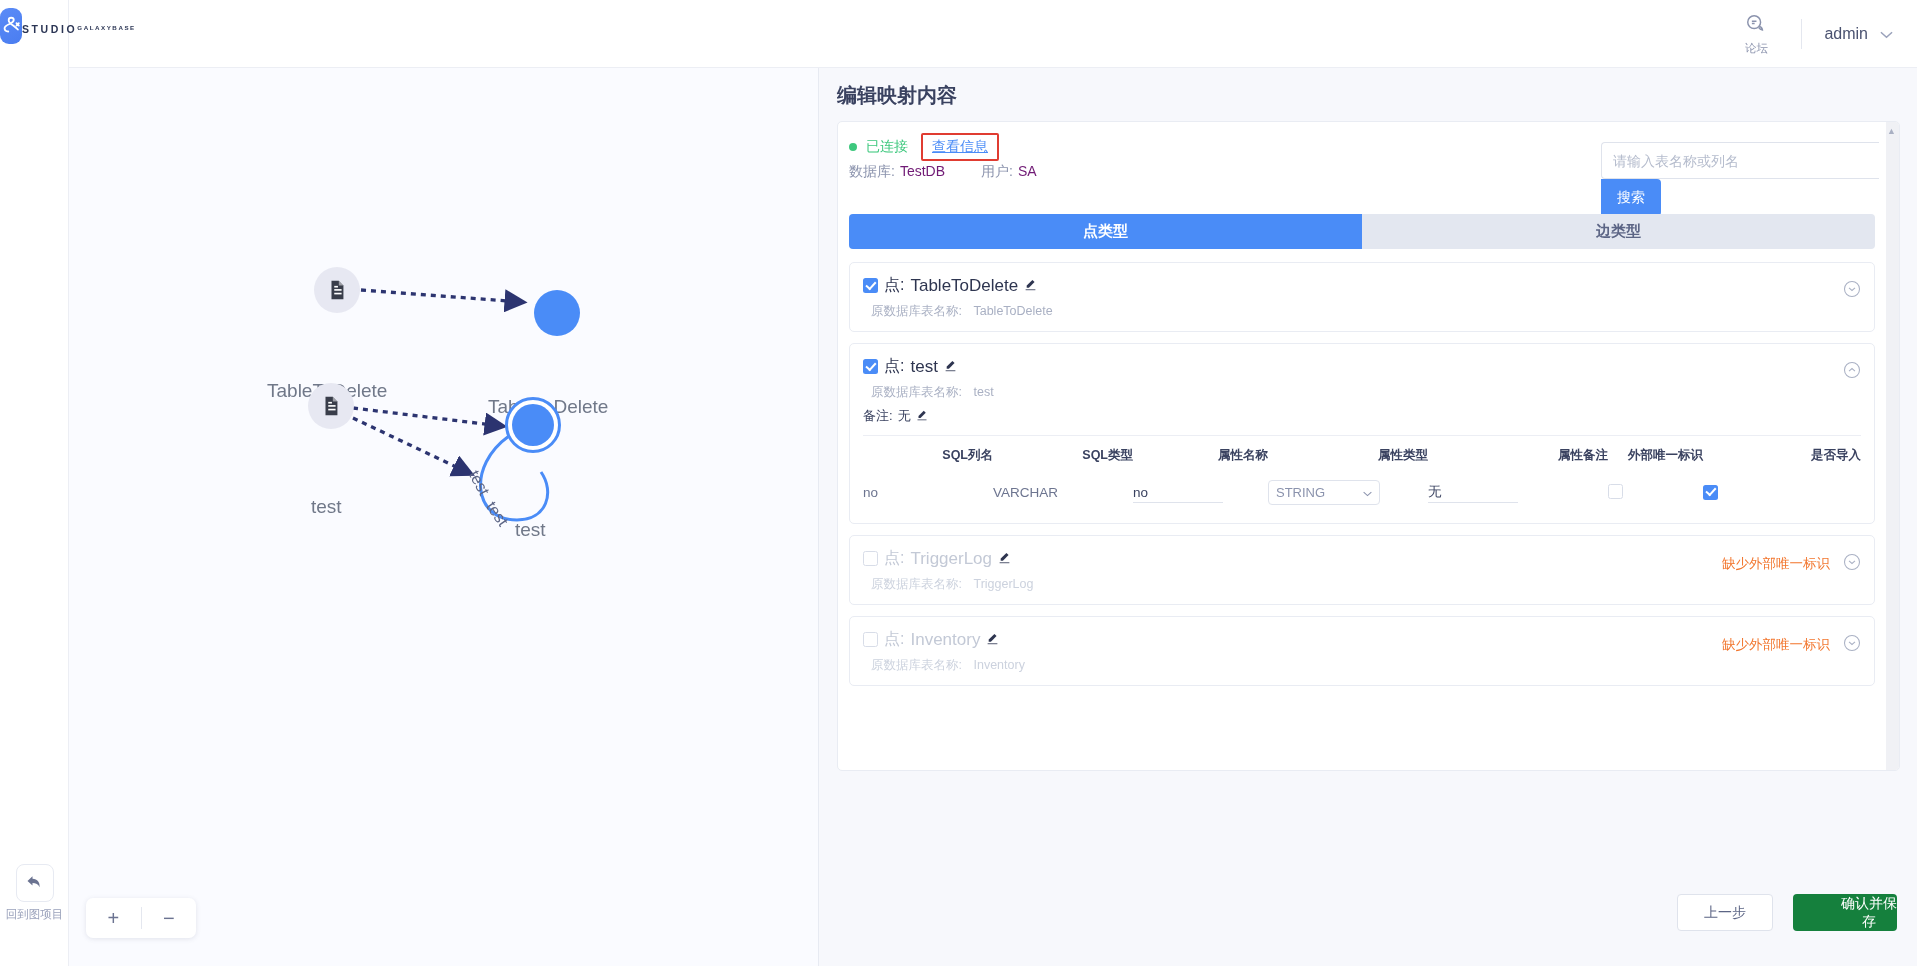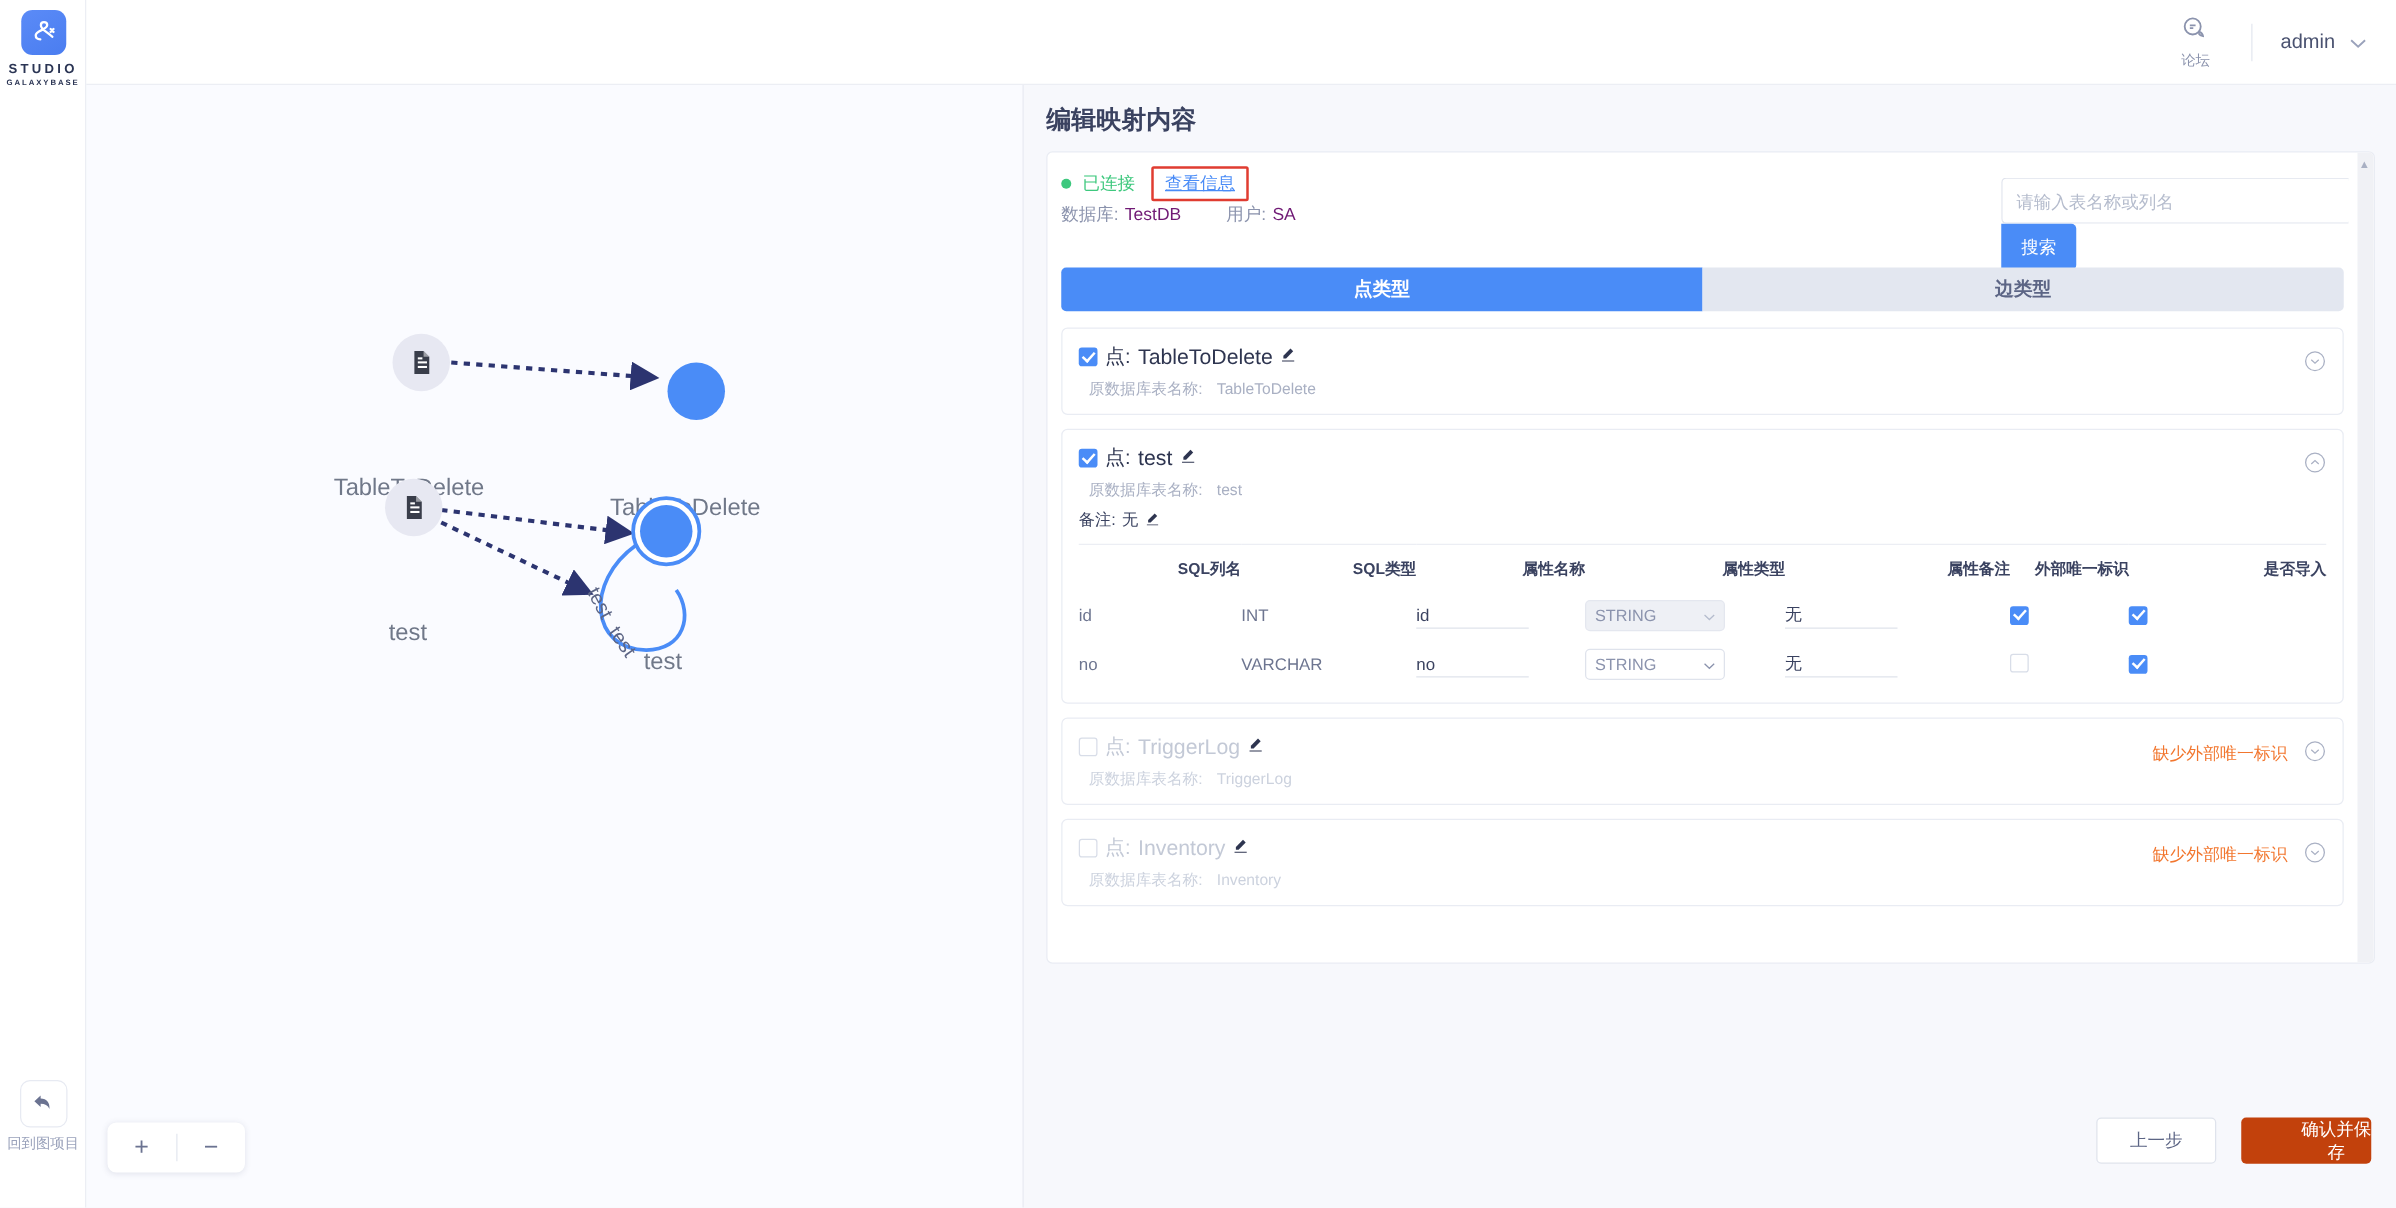--- a/index.html
+++ b/index.html
@@ -36,21 +36,21 @@
   }
   .chev { color: #9aa2bb; font-size: 13px; }
 
   
   .rail {
     position: absolute; left: 0; top: 0; width: 69px; height: 966px;
     background: #ffffff; border-right: 1px solid #eceef4; z-index: 5;
   }
   .logo-wrap {
     position: absolute; top: 8px; left: 0; width: 69px;
-    display: flex; flex-direction: column; align-items: center;
+    display: flex; flex-direction: row; align-items: center;
   }
   .logo-sq {
     width: 36px; height: 36px; border-radius: 9px;
     background: linear-gradient(150deg,#5b8bf7 0%,#4a7df0 100%);
     display: flex; align-items: center; justify-content: center;
   }
   .logo-word { font-size: 10.5px; font-weight: 700; letter-spacing: 2.6px; color: #2b3554; margin-top: 5px; }
   .logo-sub  { font-size: 6.2px; font-weight: 700; letter-spacing: 1.55px; color: #2b3554; margin-top: 2px; }
   .back-wrap {
     position: absolute; bottom: 44px; left: 0; width: 69px;
@@ -174,21 +174,21 @@
 
   .scroll-track { position: absolute; right: 0; top: 0; width: 13px; height: 100%; background: #f0f1f5; }
   .scroll-arrow { position: absolute; right: 3px; top: 4px; color: #a9b0c3; font-size: 9px; }
 
   .footer { position: absolute; right: 20px; bottom: 35px; display: flex; gap: 20px; }
   .btn-sec {
     width: 96px; height: 37px; background: #fff; border: 1px solid #dfe3ec; border-radius: 4px;
     font-size: 14px; color: #5c6585; cursor: pointer; font-family: inherit;
   }
   .btn-pri {
-    width: 104px; height: 37px; background: #c2410c; border: none; border-radius: 4px;
+    width: 104px; height: 37px; background: #15803d; border: none; border-radius: 4px;
     font-size: 14px; color: #fff; cursor: pointer; font-family: Liberation Serif, serif; padding-left: 48px;
   }
 </style>
 </head>
 <body>
 
 <div class="rail">
   <div class="logo-wrap">
     <div class="logo-sq">
       <svg width="22" height="22" viewBox="0 0 24 24" fill="none" stroke="#fff" stroke-width="2" stroke-linecap="round">
@@ -384,37 +384,20 @@
                 <th style="width:130px">SQL列名</th>
                 <th style="width:140px">SQL类型</th>
                 <th style="width:135px">属性名称</th>
                 <th style="width:160px">属性类型</th>
                 <th style="width:180px">属性备注</th>
                 <th style="width:95px">外部唯一标识</th>
                 <th>是否导入</th>
               </tr>
             </thead>
             <tbody>
-              <tr>
-                <td>id</td>
-                <td>INT</td>
-                <td><input class="uline" value="id" style=""></td>
-                <td>
-                    <div class="sel-box dis">
-                      <span>STRING</span>
-                      <span>
-                        <svg width="9" height="6" viewBox="0 0 14 8" fill="none" stroke="#b5bccd" stroke-width="1.6">
-                          <path d="M1 1l6 5.5L13 1"></path>
-                        </svg></span>
-                    </div>
-                  </td>
-                <td><input class="uline" value="无" style=""></td>
-                <td><span class="cbs"></span></td>
-                <td><span class="cbs"></span></td>
-              </tr>
               <tr>
                 <td>no</td>
                 <td>VARCHAR</td>
                 <td><input class="uline" value="no" style=""></td>
                 <td>
                     <div class="sel-box">
                       <span>STRING</span>
                       <span>
                         <svg width="9" height="6" viewBox="0 0 14 8" fill="none" stroke="#8b93ad" stroke-width="1.6">
                           <path d="M1 1l6 5.5L13 1"></path>

